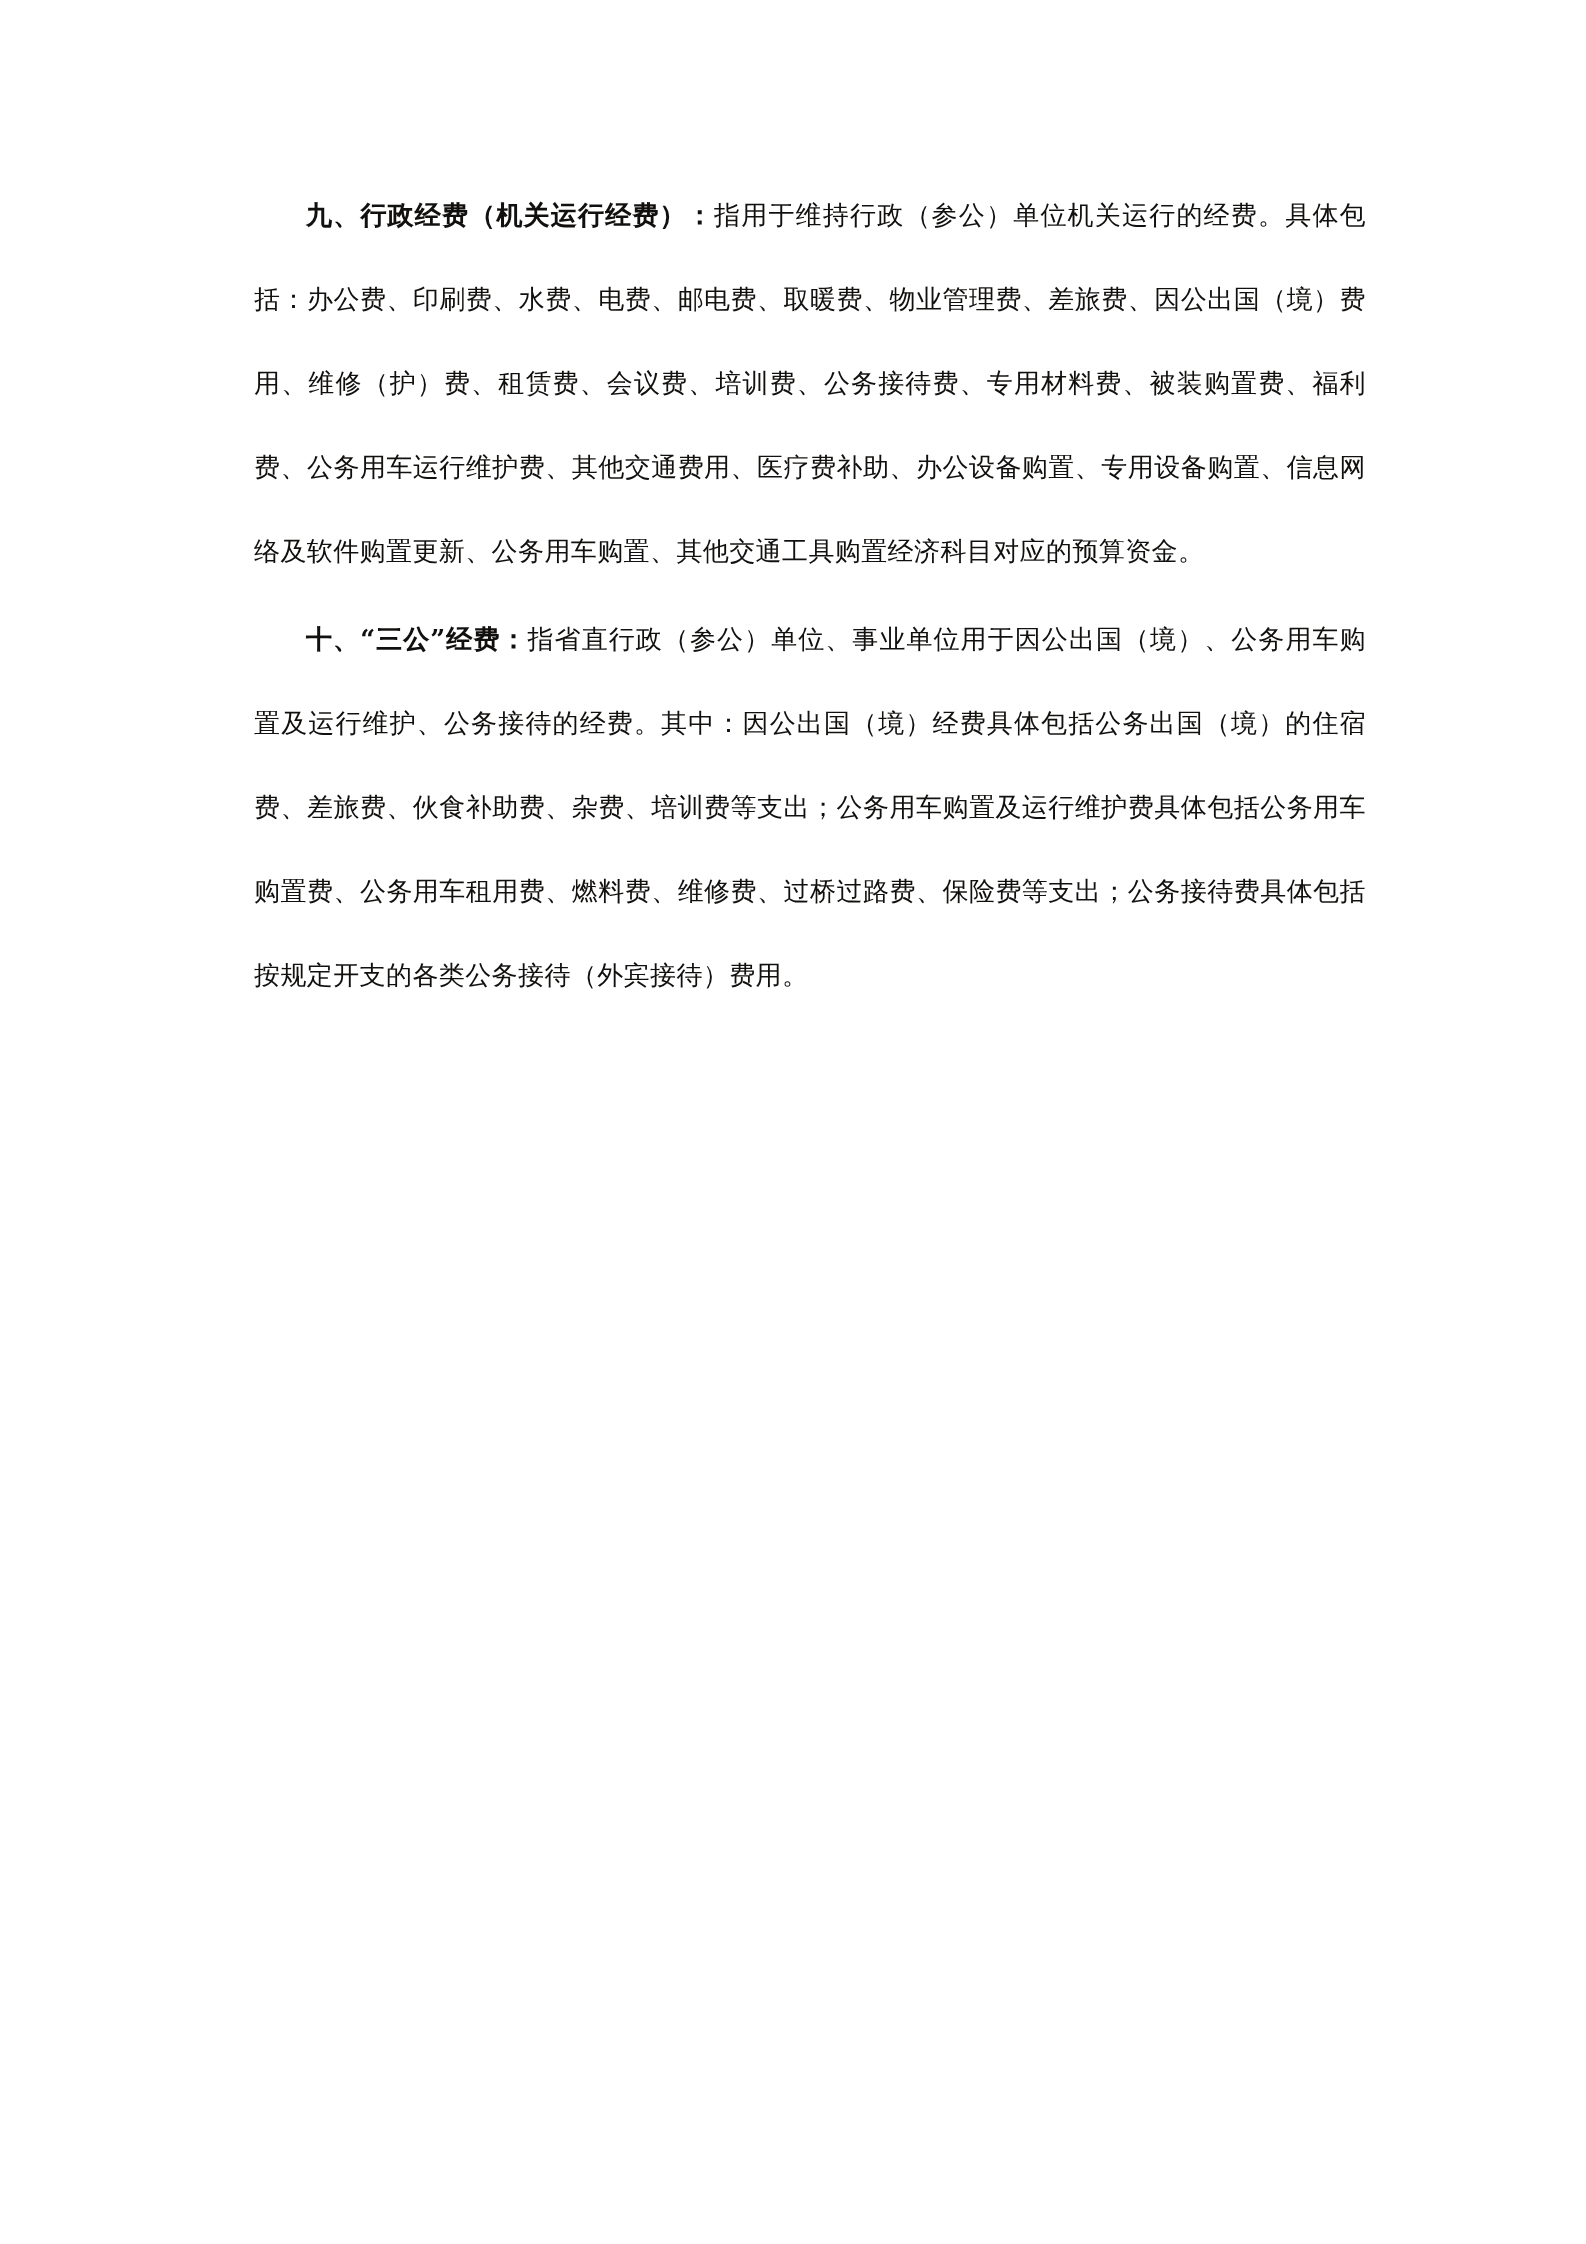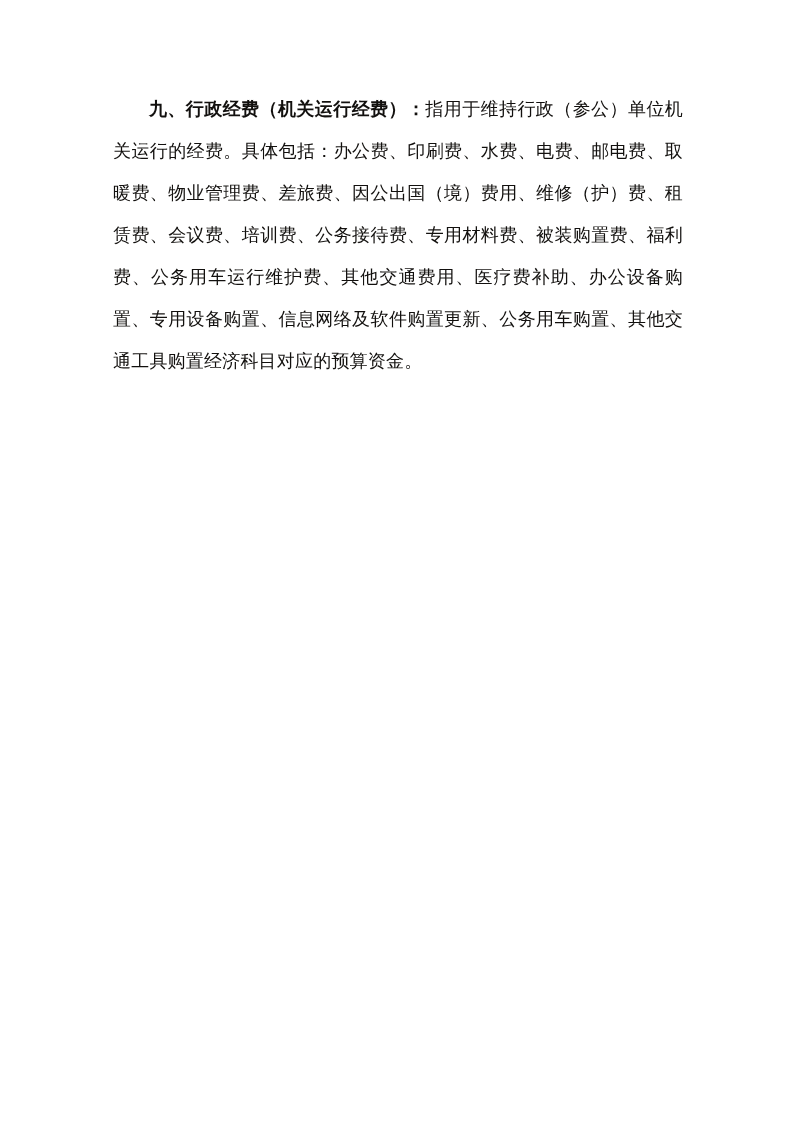--- a/index.html
+++ b/index.html
@@ -16,22 +16,22 @@
     overflow: hidden;
     font-family: "DejaVu Serif", "Liberation Serif", serif;
   }
   .content {
     position: absolute;
     left: 113px;
     top: 88px;
     width: 570px;
   }
   .para {
-    margin: 0 0 2px 0;
-    font-size: 18px;
+    margin: 0 0 2px 14px;
+    font-size: 13px;
     line-height: 42px;
     color: #12100e;
     text-align: justify;
     text-justify: inter-ideograph;
     letter-spacing: 0.2px;
   }
   .para .lead {
     font-weight: 700;
   }
   .indent {
@@ -45,16 +45,17 @@
   }
 </style>
 </head>
 <body>
 
 <div class="page">
   <div class="content">
 
     <p class="para indent"><span class="lead">九、行政经费（机关运行经费）：</span><span>指用于维持行政（参公）单位机关运行的经费。具体包括：办公费、印刷费、水费、电费、邮电费、取暖费、物业管理费、差旅费、因公出国（境）费用、维修（护）费、租赁费、会议费、培训费、公务接待费、专用材料费、被装购置费、福利费、公务用车运行维护费、其他交通费用、医疗费补助、办公设备购置、专用设备购置、信息网络及软件购置更新、公务用车购置、其他交通工具购置经济科目对应的预算资金。</span></p>
 
+    <p class="para indent"><span class="lead">十、“三公”经费：</span><span>指省直行政（参公）单位、事业单位用于因公出国（境）、公务用车购置及运行维护、公务接待的经费。其中：因公出国（境）经费具体包括公务出国（境）的住宿费、差旅费、伙食补助费、杂费、培训费等支出；公务用车购置及运行维护费具体包括公务用车购置费、公务用车租用费、燃料费、维修费、过桥过路费、保险费等支出；公务接待费具体包括按规定开支的各类公务接待（外宾接待）费用。</span></p>
 
 
   </div>
 </div>
 
 </body></html>

